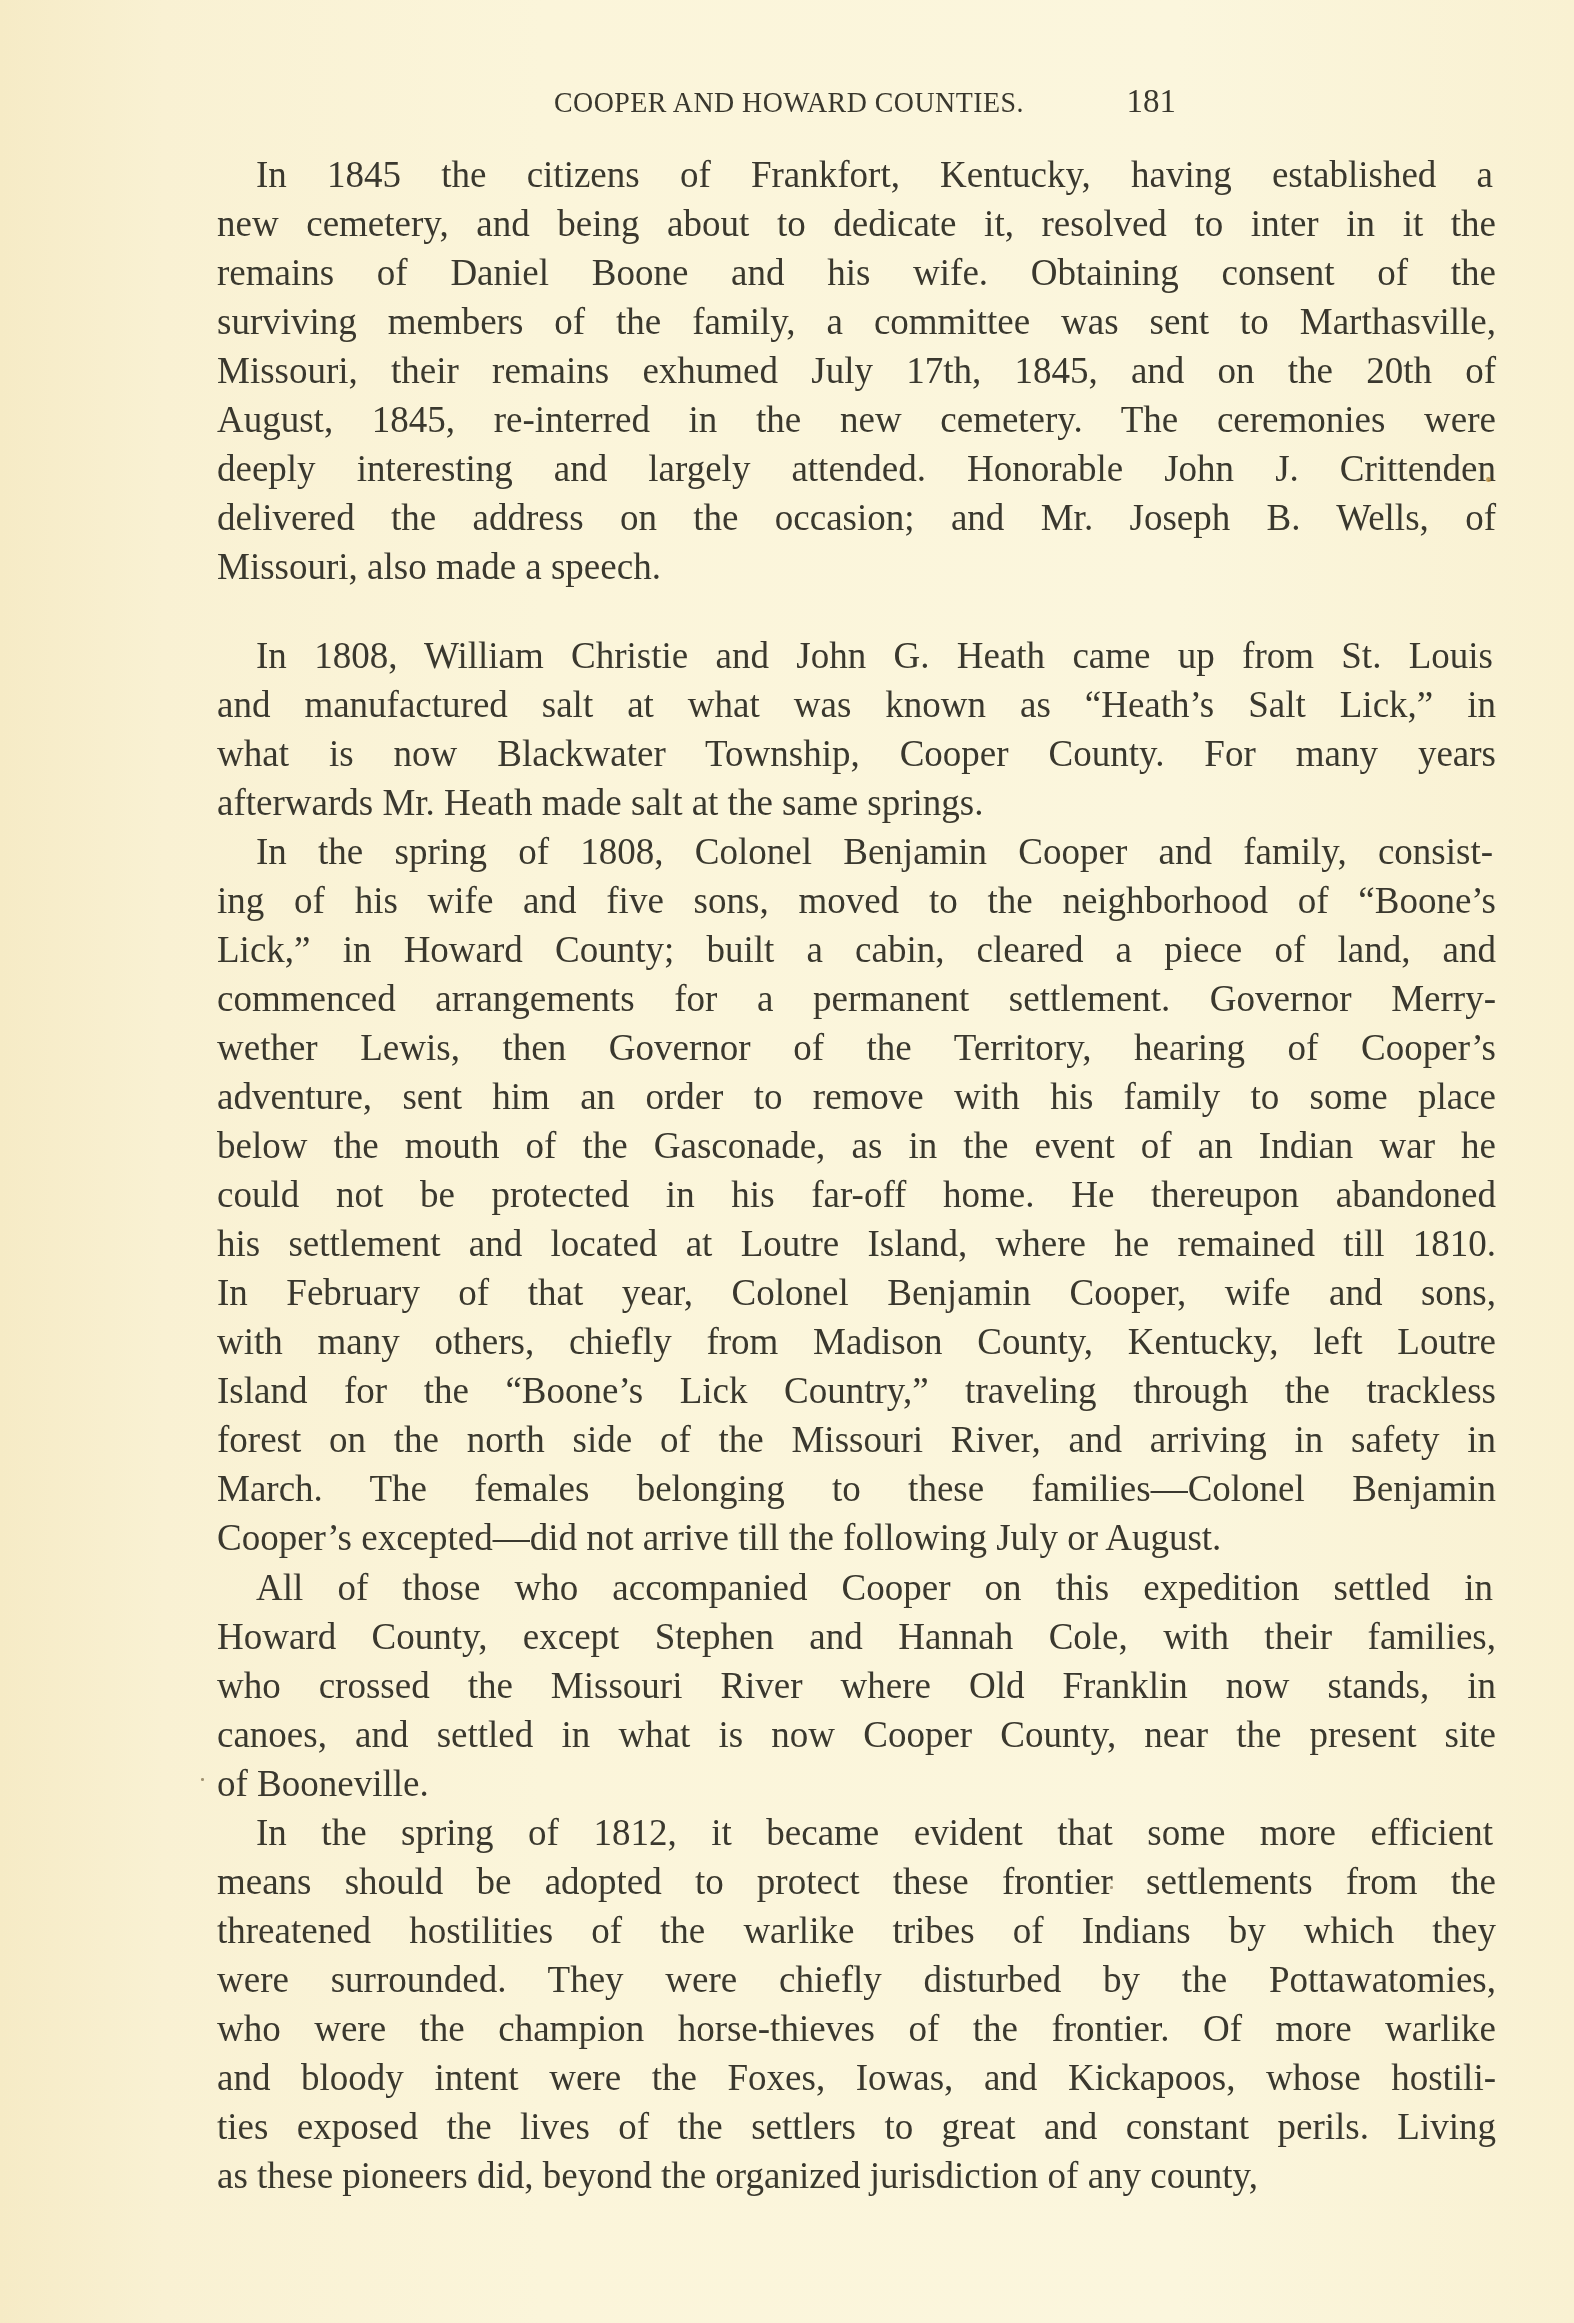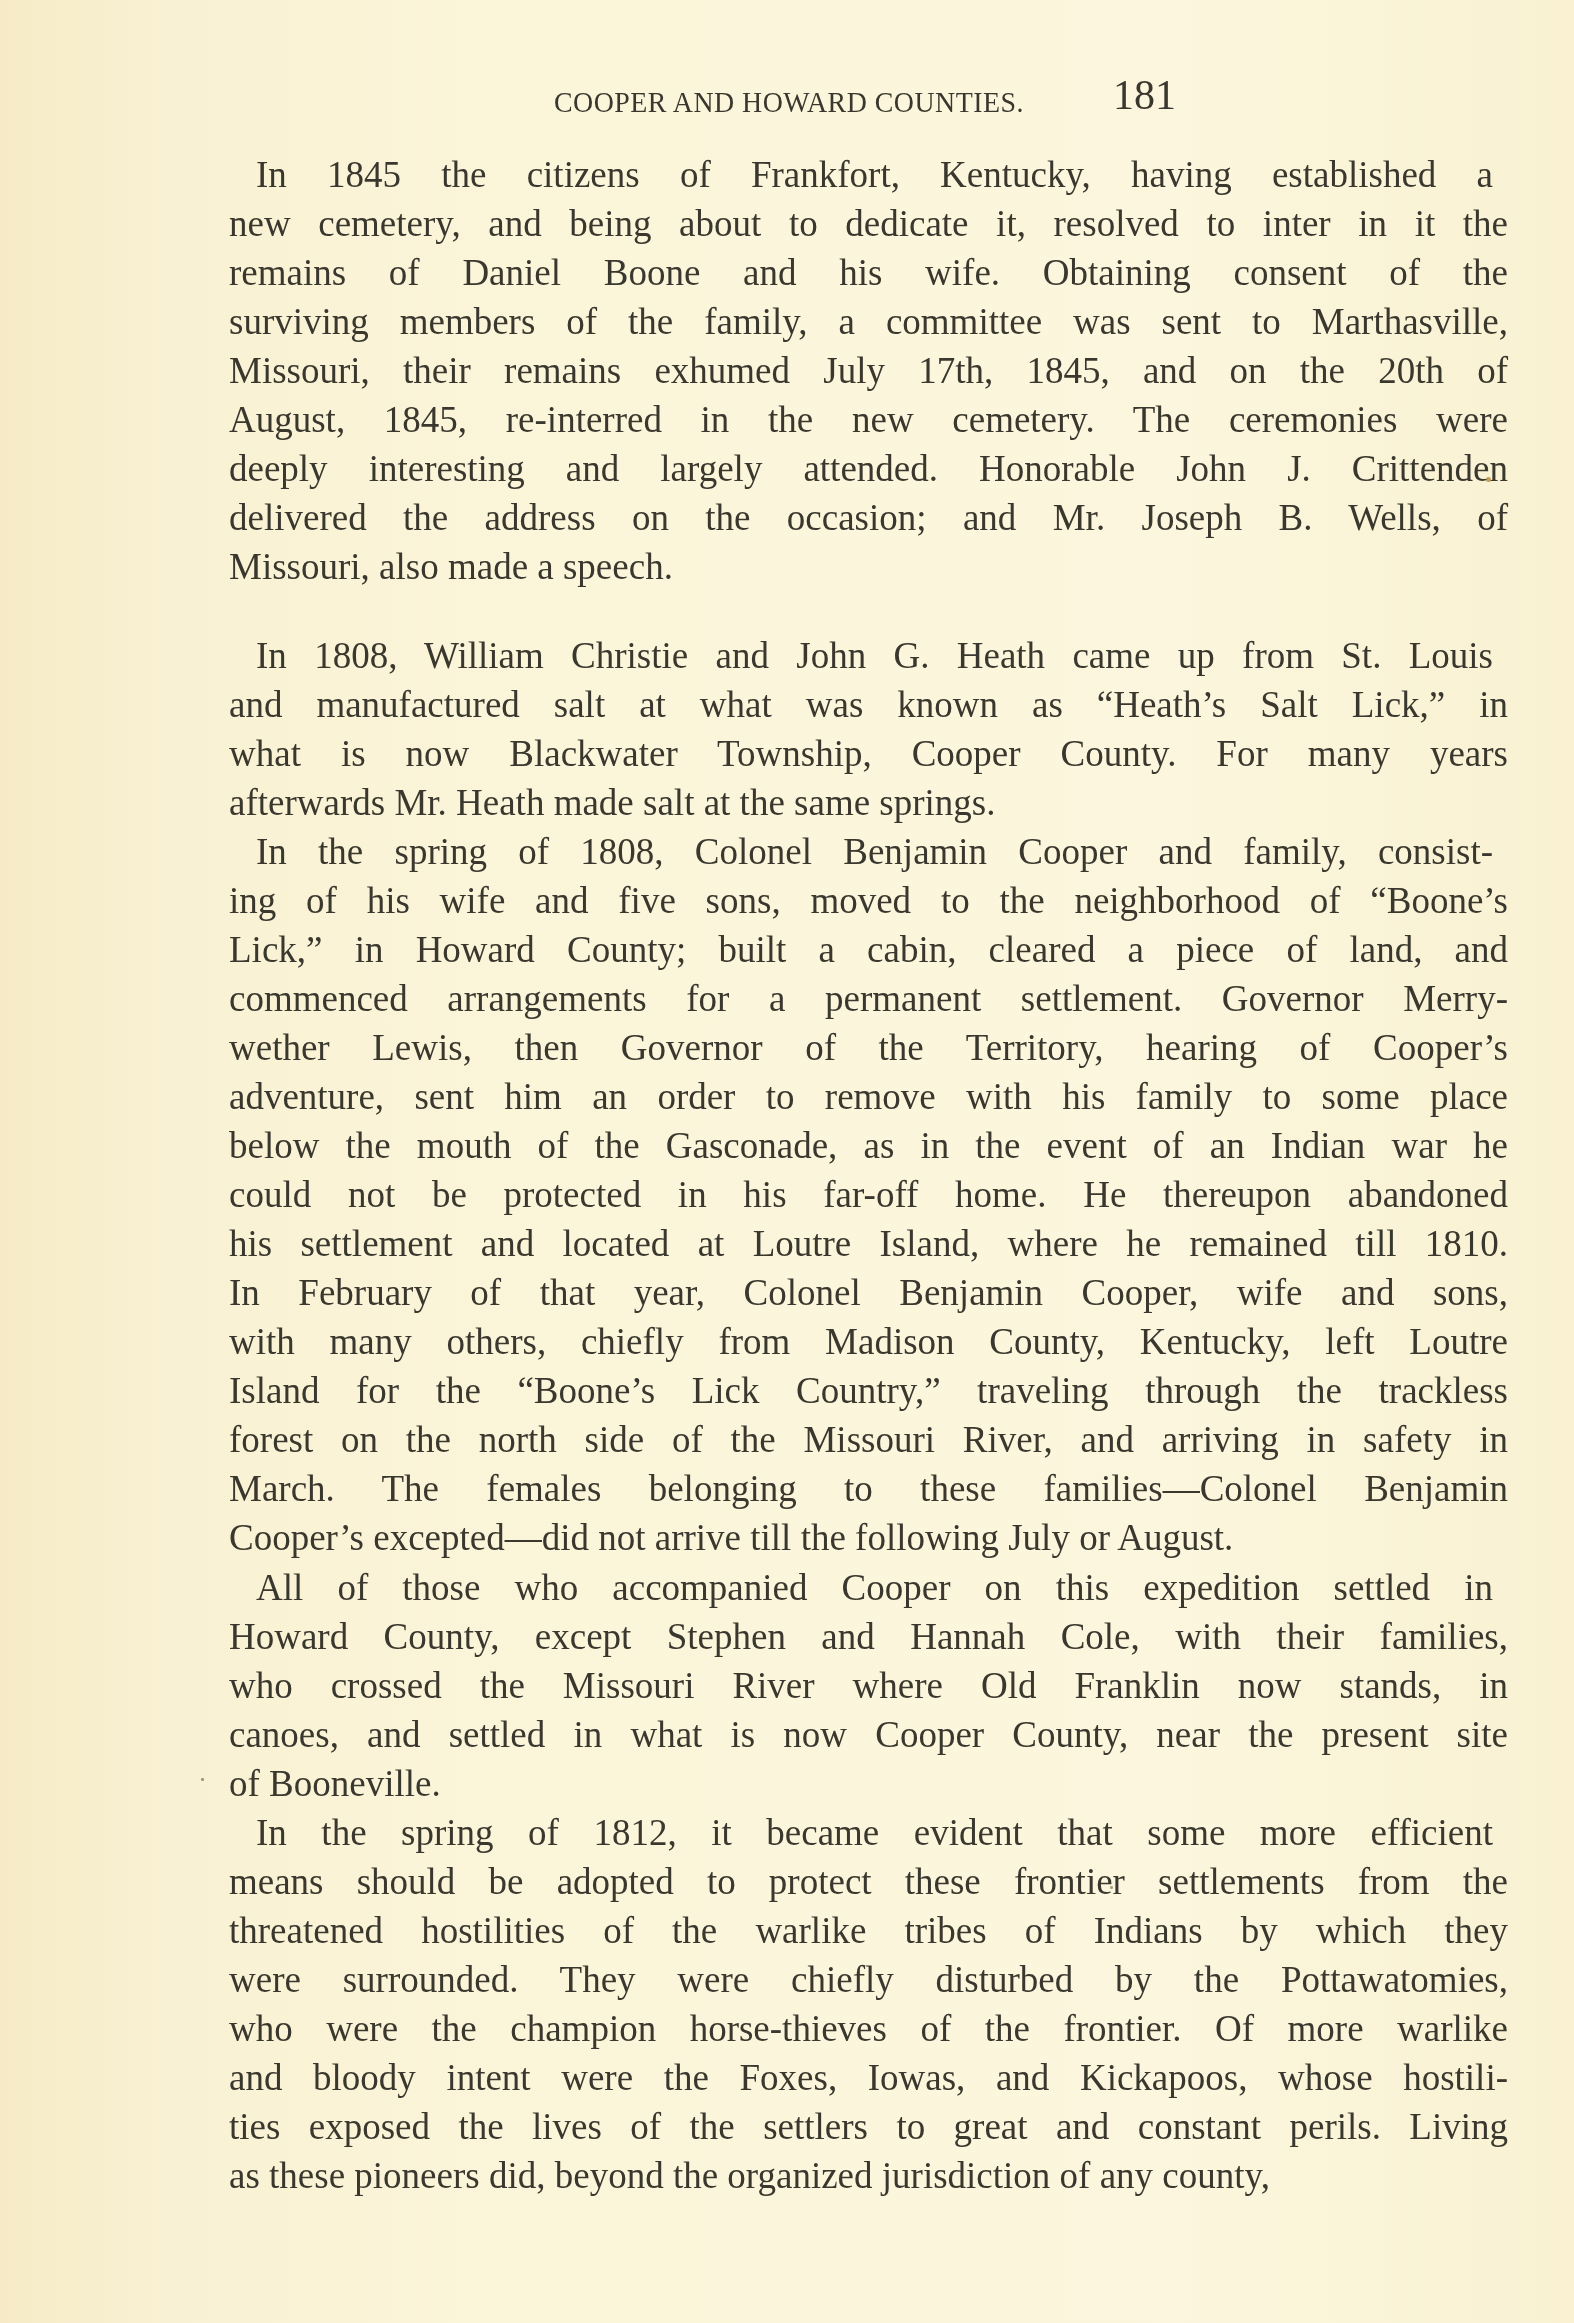--- a/index.html
+++ b/index.html
@@ -25,35 +25,35 @@
     font-size: 30px;
     letter-spacing: 0.5px;
     line-height: 36px;
     white-space: nowrap;
     transform: scaleX(0.93);
     transform-origin: left top;
   }
   .page-number {
     position: absolute;
     right: 80px;
-    top: 75px;
-    font-size: 42px;
+    top: 81px;
+    font-size: 33px;
     line-height: 40px;
     white-space: nowrap;
   }
   .body-text {
     position: absolute;
     left: 213px;
     top: 0;
     width: 1279px;
     height: 2323px;
   }
   .line {
     position: absolute;
-    left: 16px;
+    left: 4px;
     width: 1279px;
     font-size: 37px;
     line-height: 43px;
     height: 43px;
     white-space: nowrap;
     text-align: justify;
     text-align-last: justify;
     word-spacing: 0px;
     overflow: visible;
   }

